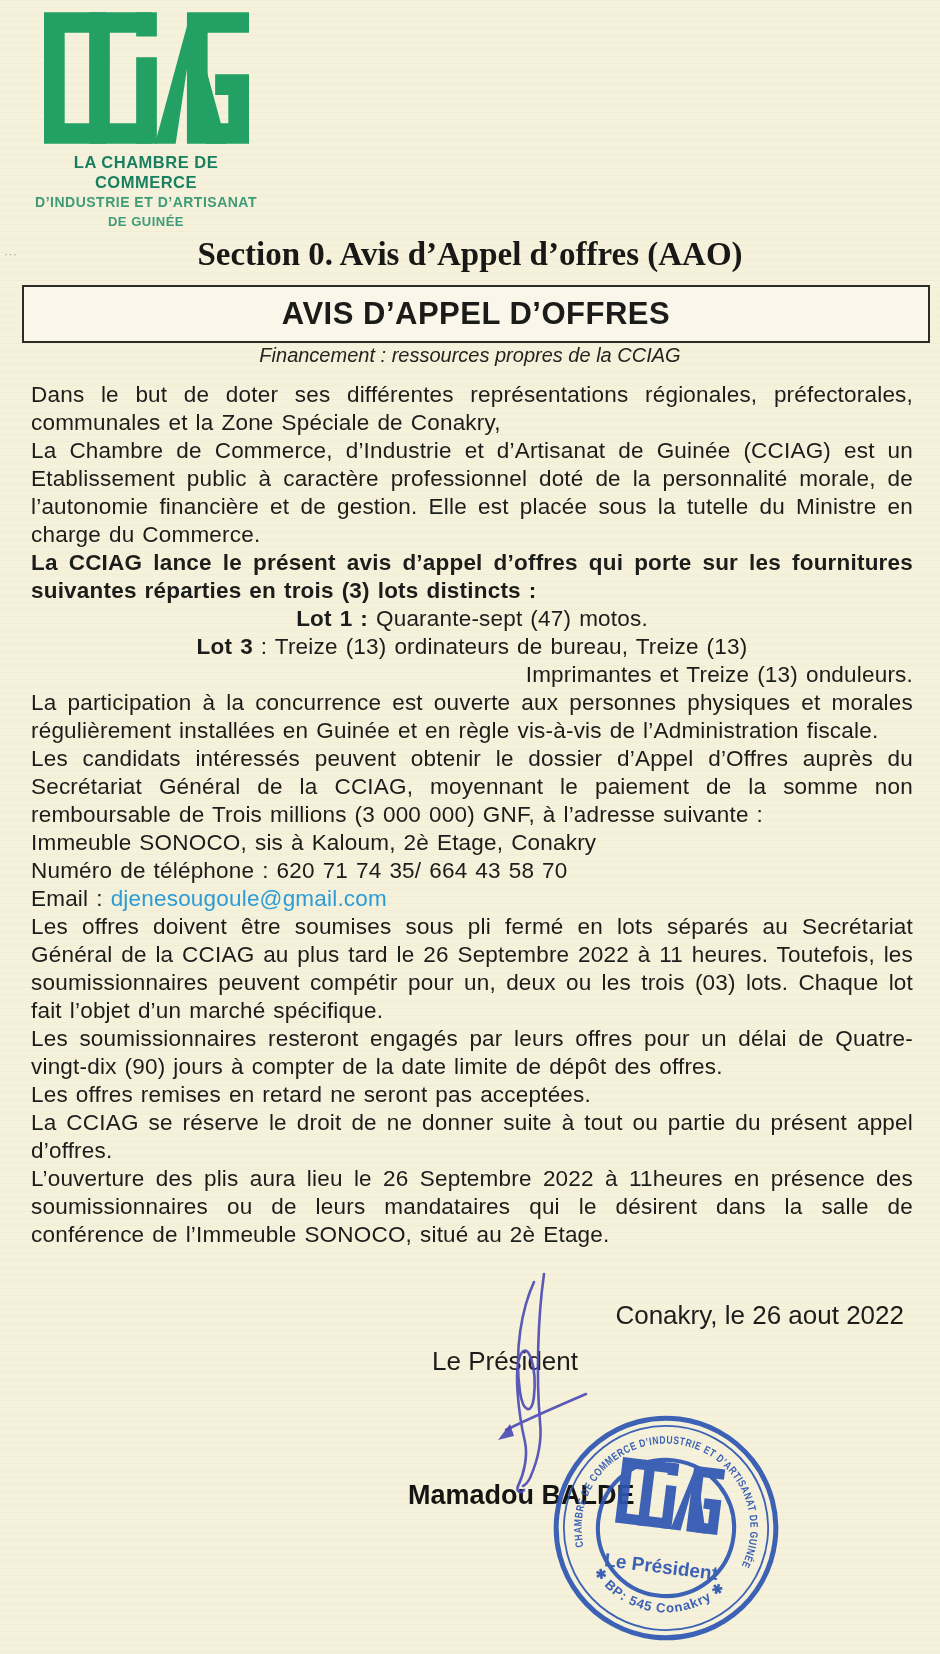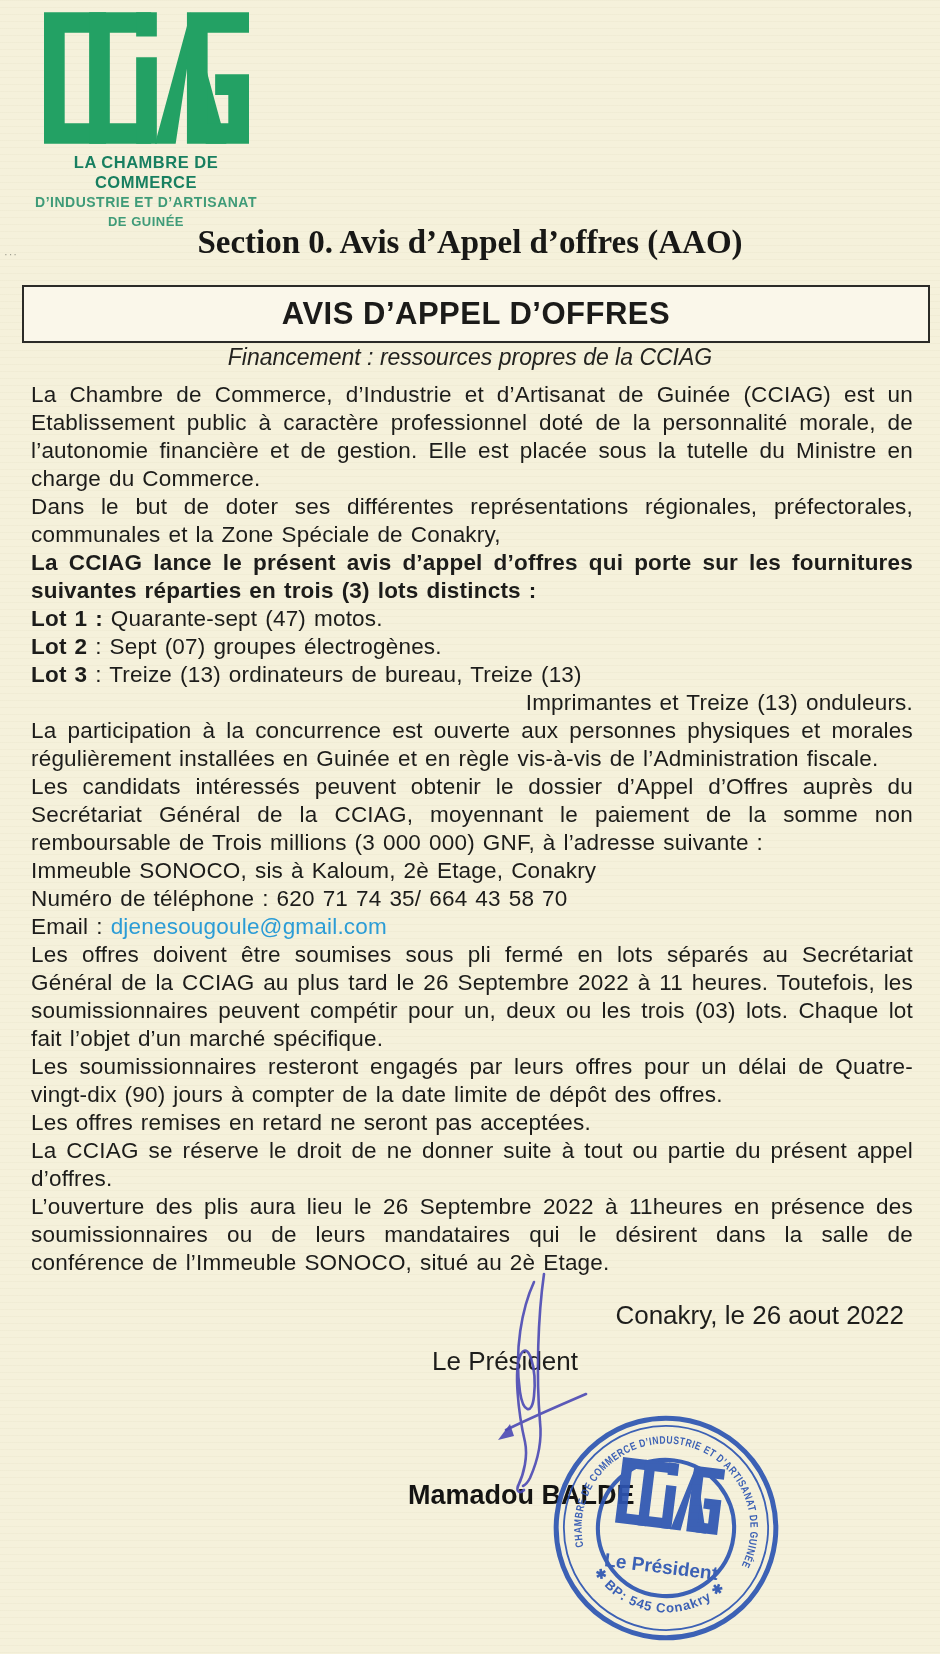--- a/index.html
+++ b/index.html
@@ -17,42 +17,42 @@
   
   .logo-block{position:absolute;left:28px;top:10px;width:236px;}
   .logo-letters{display:block;margin:2px auto 8px auto;color:#23a164;}
   .org-line{ text-align:center; font-weight:bold; letter-spacing:0.5px; line-height:20px;}
   .org-line.l1{font-size:16.5px;color:#187f60;}
   .org-line.l2{font-size:14px;color:#3f9b78;}
   .org-line.l3{font-size:13px;color:#3f9b78;}
   .scan-dots{position:absolute;left:4px;top:248px;font-size:11px;color:#9b9b8c;letter-spacing:1px;}
   
   .section-title{
-    position:absolute;left:0;top:224px;width:940px;text-align:center;
+    position:absolute;left:0;top:236px;width:940px;text-align:center;
     font-family:"Liberation Serif", serif;font-weight:bold;font-size:33px;color:#181816;
   }
   .title-box{
     position:absolute;left:22px;top:285px;width:904px;height:54px;
     border:2px solid #2b2b27;background:#faf7ea;
     display:flex;align-items:center;justify-content:center;
   }
   .title-box .t{font-size:31px;font-weight:bold;letter-spacing:0.5px;color:#1b1b19;}
   .financing{
     position:absolute;left:0;top:344px;width:940px;text-align:center;
-    font-style:italic;font-size:23px;color:#23231f;
+    font-style:italic;font-size:20px;color:#23231f;
   }
   
   .body-text{
     position:absolute;left:31px;top:381px;width:882px;
     font-size:22.5px;line-height:28px;letter-spacing:0.2px;word-spacing:1.5px;
     text-align:justify;color:#1c1c1a;
   }
   .body-text p{margin:0;}
   .b{font-weight:bold;}
-  .lot-line{margin-left:70px;text-align:left;}
+  .lot-line{margin-left:70px;text-align:center;}
   .lot-cont{margin-left:160px;text-align:right;}
   .addr-line{margin-left:70px;text-align:left;}
   .email{color:#2b9cd6;}
   
   .date-line{position:absolute;right:70px;top:1300px;font-size:26px;margin-left:38px;}
   .president{position:absolute;left:432px;top:1346px;font-size:26px;}
   .signatory{position:absolute;left:408px;top:1480px;font-size:27px;font-weight:bold;color:#141412;}
   
   .signature{position:absolute;left:468px;top:1264px;}
   .stamp{position:absolute;left:548px;top:1410px;transform:rotate(7deg);opacity:0.92;color:#2d55b2;}
@@ -80,25 +80,24 @@
 
   <div class="scan-dots">···</div>
 
   <div class="section-title">Section 0. Avis d’Appel d’offres (AAO)</div>
   <div class="title-box">
     <span class="t">AVIS D’APPEL D’OFFRES</span>
   </div>
   <div class="financing">Financement : ressources propres de la CCIAG</div>
 
   <div class="body-text">
+    <p>Dans le but de doter ses différentes représentations régionales, préfectorales, communales et la Zone Spéciale de Conakry,</p>
     <p>La Chambre de Commerce, d’Industrie et d’Artisanat de Guinée (CCIAG) est un Etablissement public à caractère professionnel doté de la personnalité morale, de l’autonomie financière et de gestion. Elle est placée sous la tutelle du Ministre en charge du Commerce.</p>
-    <p>Dans le but de doter ses différentes représentations régionales, préfectorales, communales et la Zone Spéciale de Conakry,</p>
     <p class="b">La CCIAG lance le présent avis d’appel d’offres qui porte sur les fournitures suivantes réparties en trois (3) lots distincts :</p>
     <p class="lot-line"><span class="b">Lot 1 :</span><span> Quarante-sept (47) motos.</span></p>
-    <p class="lot-line"><span class="b">Lot 2</span><span> : Sept (07) groupes électrogènes.</span></p>
     <p class="lot-line"><span class="b">Lot 3</span><span> : Treize (13) ordinateurs de bureau, Treize (13)</span></p>
     <p class="lot-cont">Imprimantes et Treize (13) onduleurs.</p>
     <p>La participation à la concurrence est ouverte aux personnes physiques et morales régulièrement installées en Guinée et en règle vis-à-vis de l’Administration fiscale.</p>
     <p>Les candidats intéressés peuvent obtenir le dossier d’Appel d’Offres auprès du Secrétariat Général de la CCIAG, moyennant le paiement de la somme non remboursable de Trois millions (3 000 000) GNF, à l’adresse suivante :</p>
     <p class="addr-line">Immeuble SONOCO, sis à Kaloum, 2è Etage, Conakry</p>
     <p class="addr-line">Numéro de téléphone : 620 71 74 35/ 664 43 58 70</p>
     <p class="addr-line"><span>Email : </span><span class="email">djenesougoule@gmail.com</span></p>
     <p>Les offres doivent être soumises sous pli fermé en lots séparés au Secrétariat Général de la CCIAG au plus tard le 26 Septembre 2022 à 11 heures. Toutefois, les soumissionnaires peuvent compétir pour un, deux ou les trois (03) lots. Chaque lot fait l’objet d’un marché spécifique.</p>
     <p>Les soumissionnaires resteront engagés par leurs offres pour un délai de Quatre-vingt-dix (90) jours à compter de la date limite de dépôt des offres.</p>
     <p>Les offres remises en retard ne seront pas acceptées.</p>

